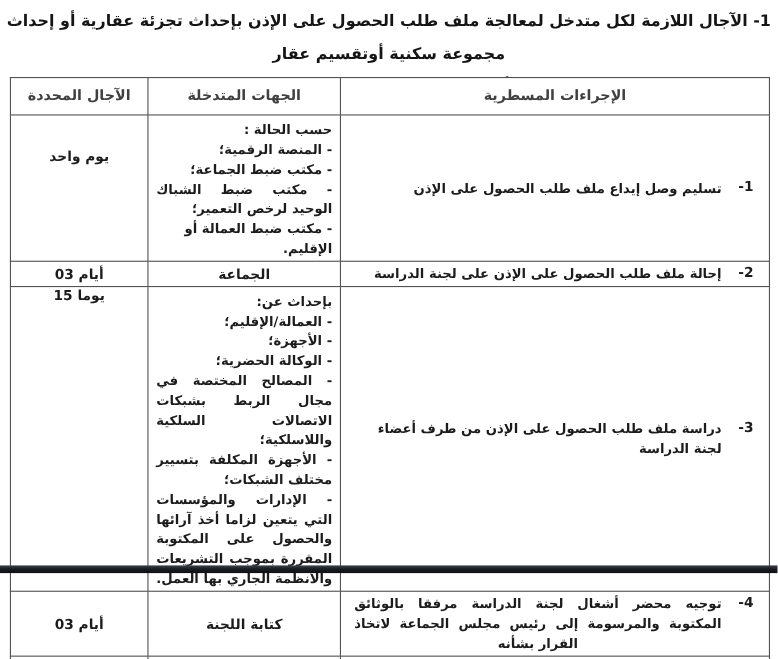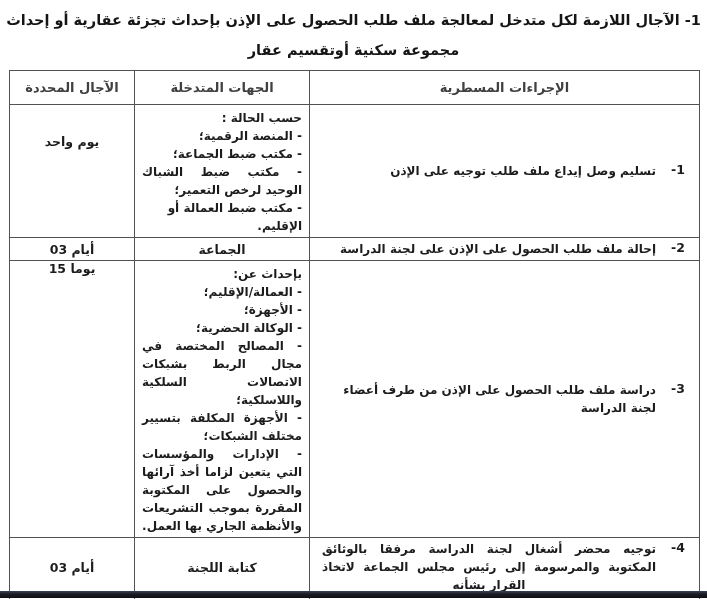--- a/index.html
+++ b/index.html
@@ -3,21 +3,21 @@
 <meta charset="utf-8">
 <style>
   * { box-sizing: border-box; margin: 0; padding: 0; }
   html, body { width: 707px; height: 599px; }
   body {
     background: #ffffff;
     overflow: hidden;
     font-family: "DejaVu Sans", sans-serif;
     color: #1c1c1c;
   }
-  .page { position: relative; width: 707px; height: 598px; direction: rtl; }
+  .page { position: relative; width: 707px; height: 521px; direction: rtl; }
 
   
   .title {
     position: absolute; top: 5px; right: 0; left: 0;
     text-align: center; font-weight: bold; font-size: 14.5px;
     line-height: 30px; color: #151515;
   }
 
   
   .doc-table {
@@ -85,21 +85,21 @@
         <th>الجهات المتدخلة</th>
         <th>الآجال المحددة</th>
       </tr>
     </thead>
     <tbody>
 
       <tr class="r1">
         <td class="pcell">
           <div class="pflex">
             <span class="pnum">1-</span>
-            <span class="ptext">تسليم وصل إيداع ملف طلب توجيه على الإذن</span>
+            <span class="ptext">تسليم وصل إيداع ملف طلب الحصول على الإذن</span>
           </div>
         </td>
         <td class="gcell list">
           <div class="gline">حسب الحالة :</div>
           <div class="gline">- المنصة الرقمية؛</div>
           <div class="gline">- مكتب ضبط الجماعة؛</div>
           <div class="gline just">- مكتب ضبط الشباك الوحيد لرخص التعمير؛</div>
           <div class="gline">- مكتب ضبط العمالة أو الإقليم.</div>
         </td>
         <td class="dcell d-top">

